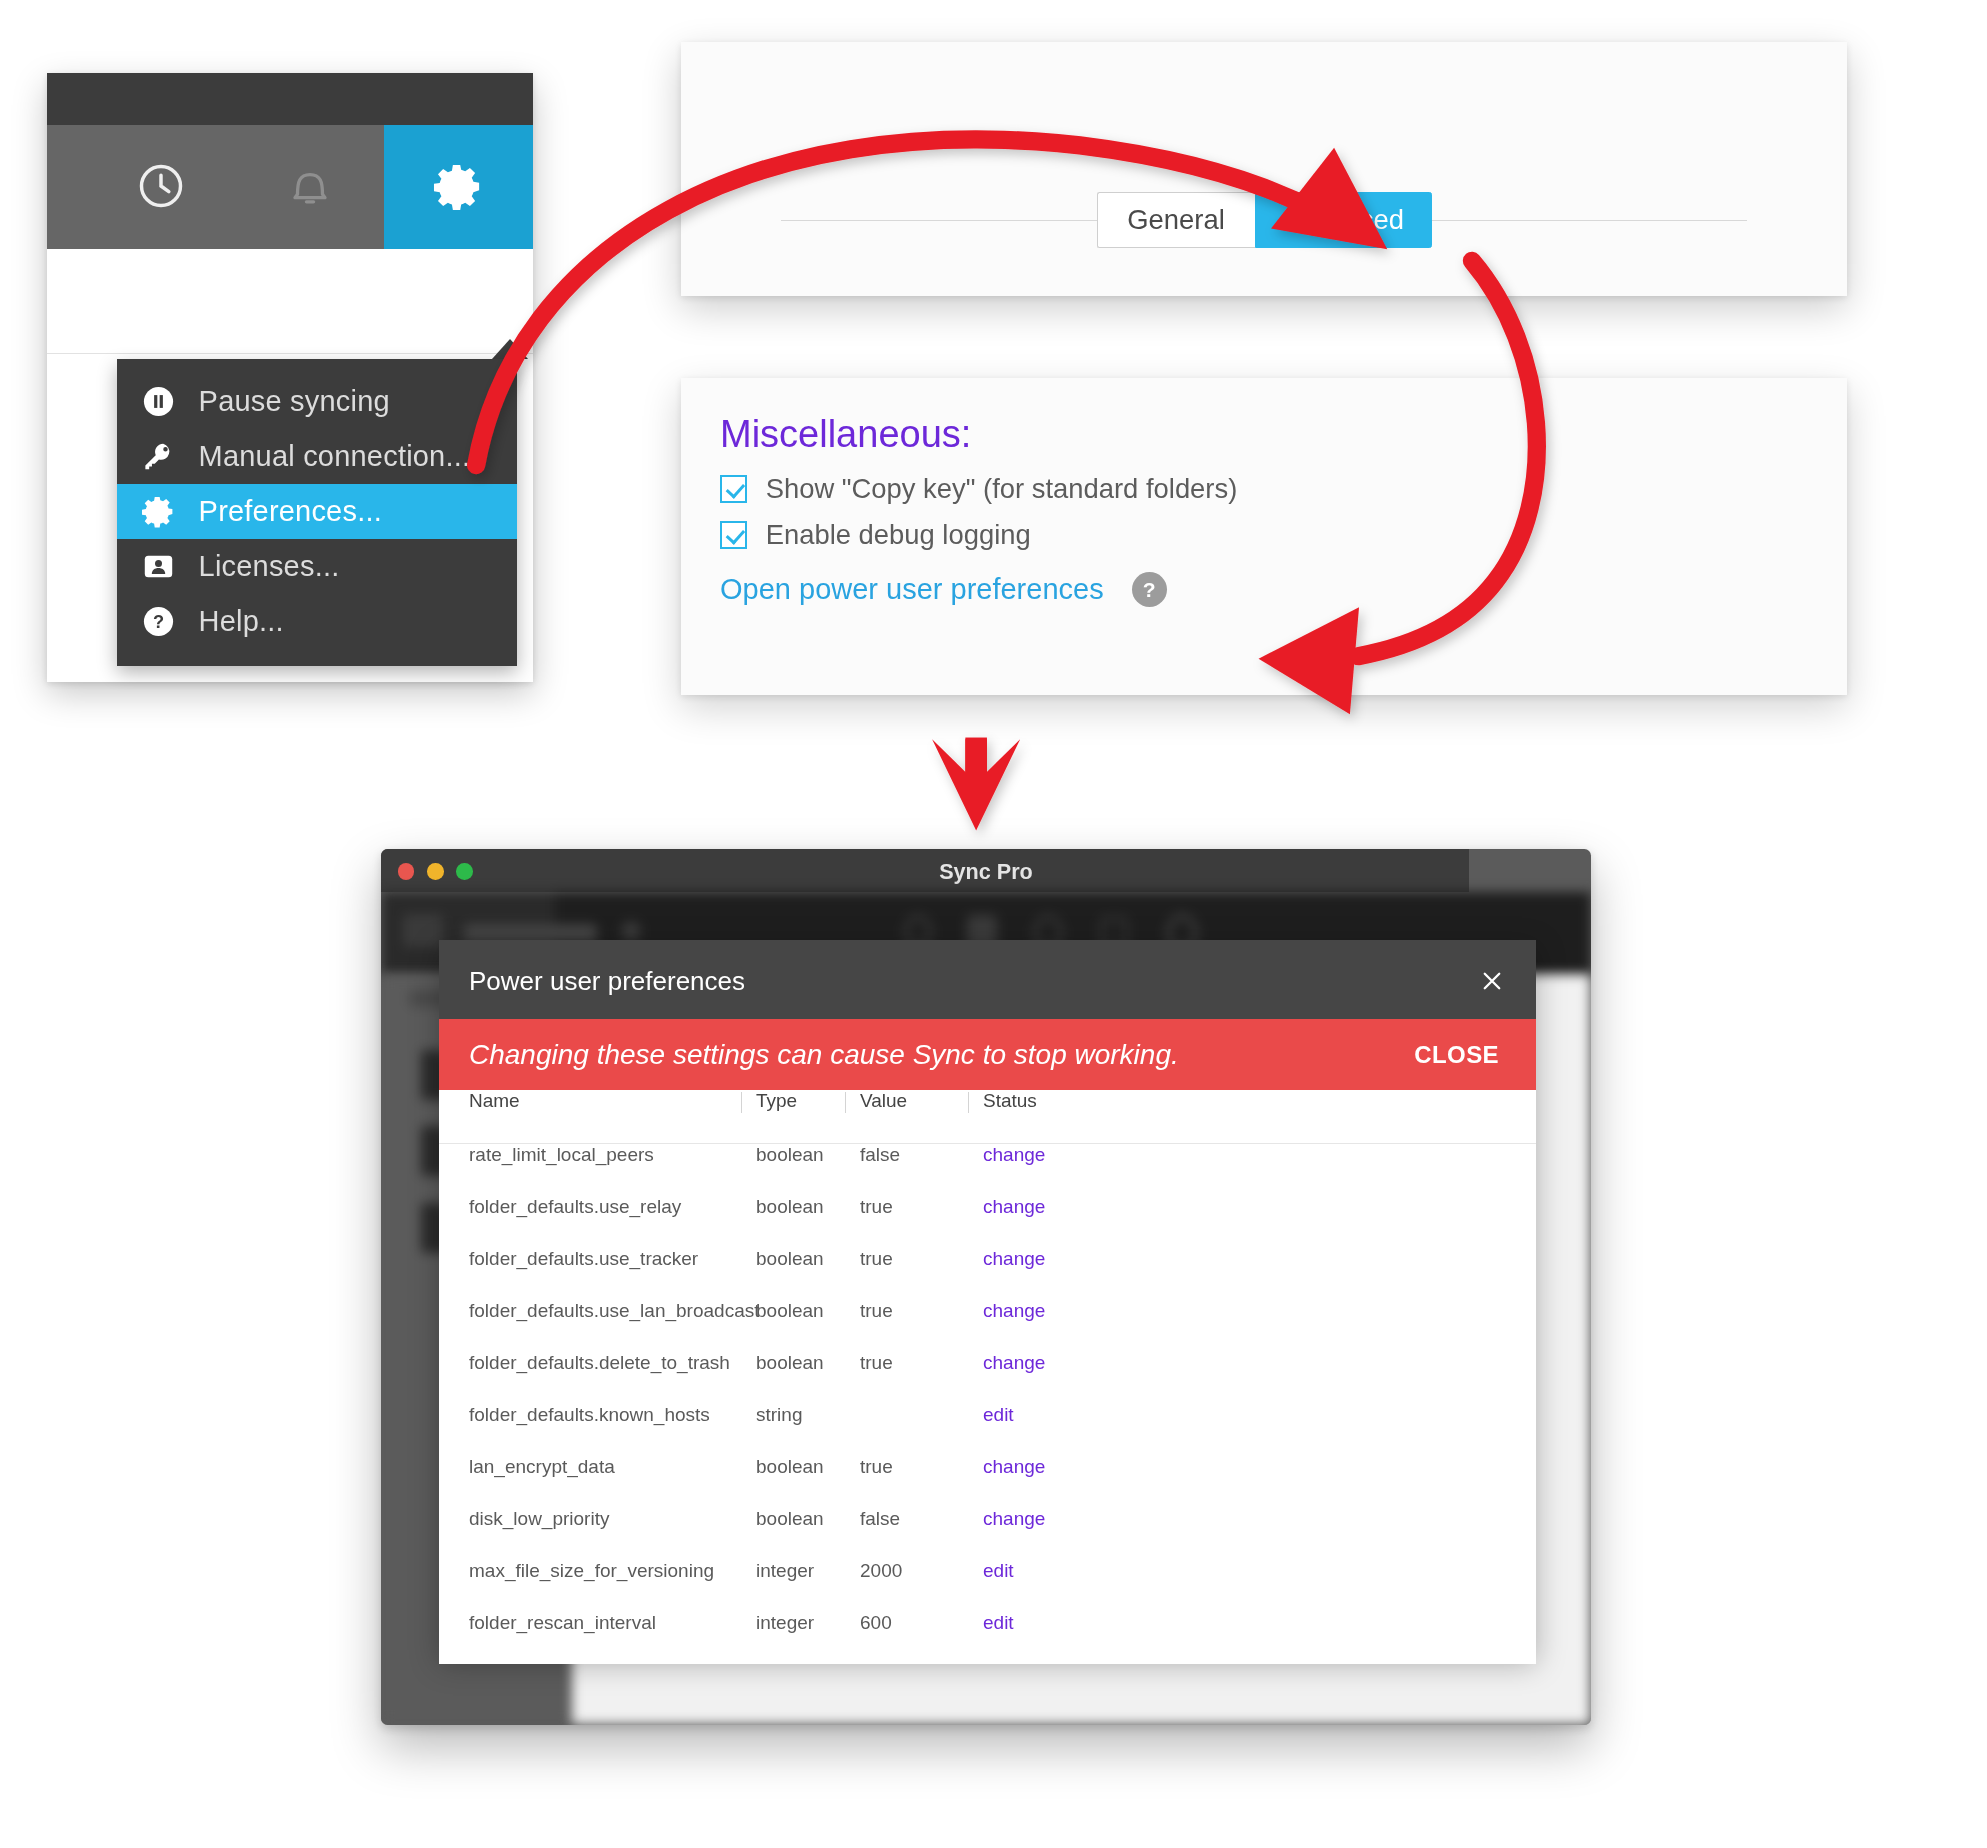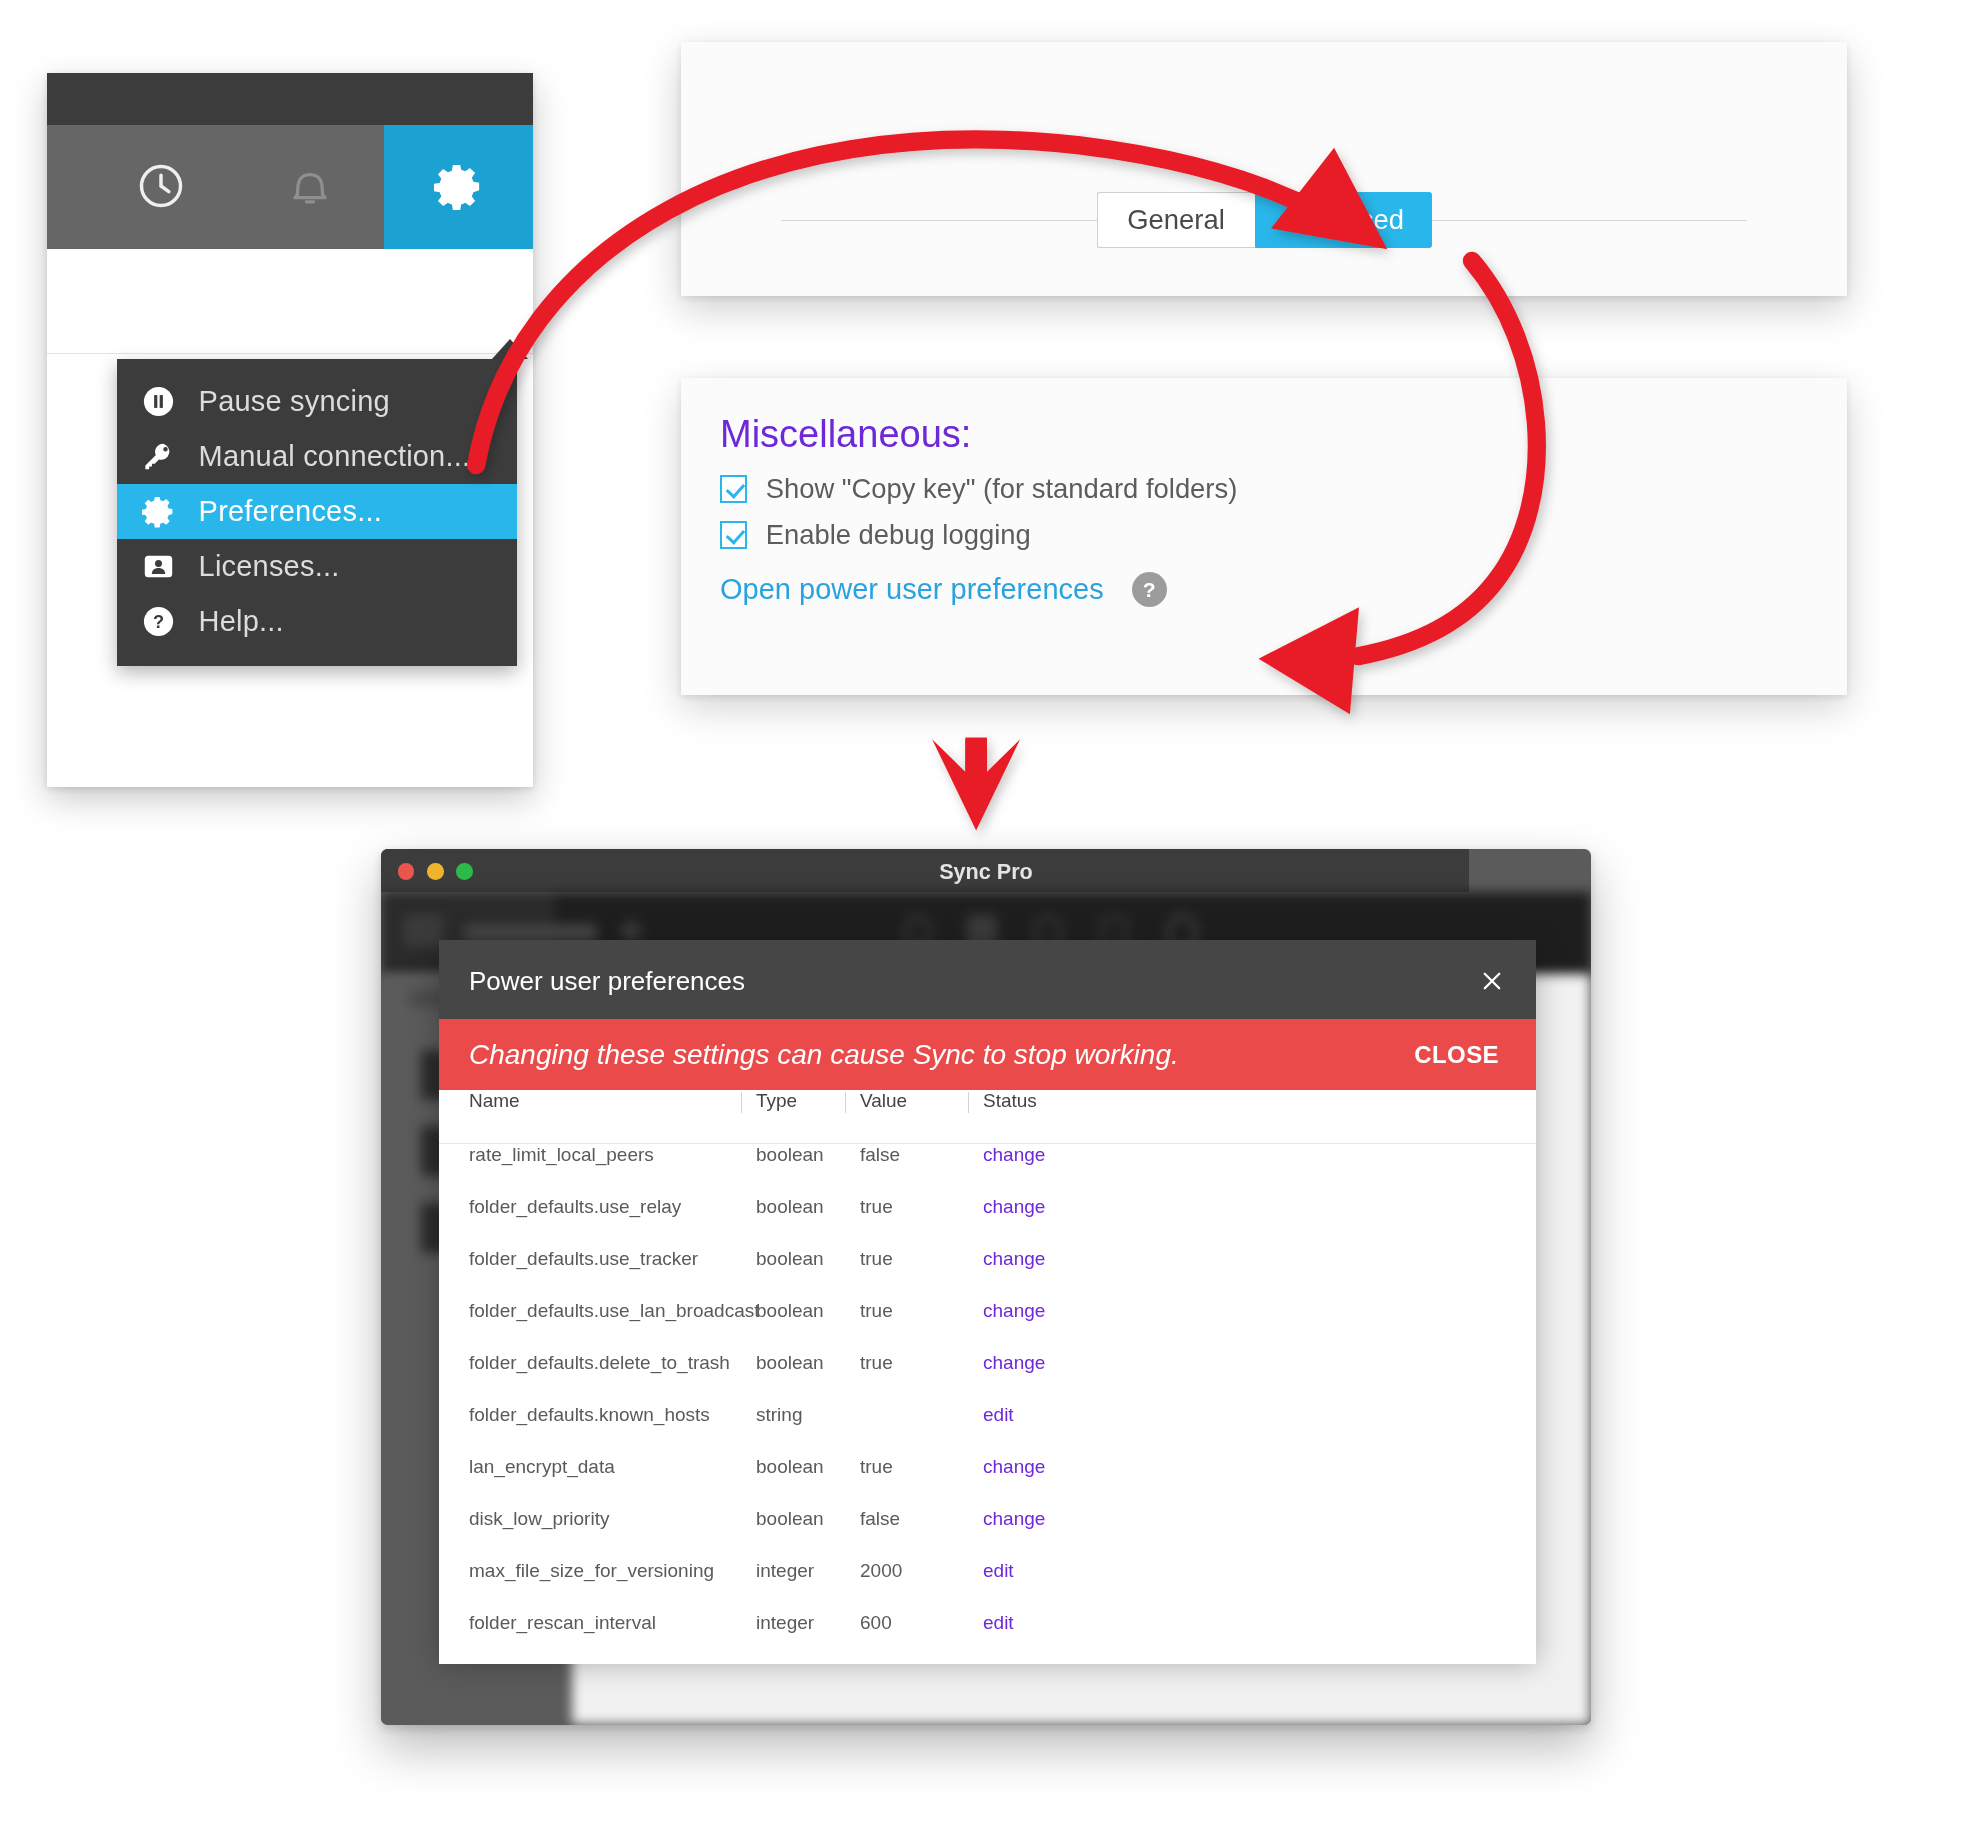--- a/index.html
+++ b/index.html
@@ -21,21 +21,21 @@
     width: 1988px;
     height: 1848px;
   }
 
   
   #tray-window {
     position: absolute;
     left: 47px;
     top: 73px;
     width: 486px;
-    height: 714px;
+    height: 609px;
     background: #ffffff;
     box-shadow: 0 11.6px 33px rgba(0,0,0,0.22), 0 1.7px 6.6px rgba(0,0,0,0.12);
   }
   #tray-titlebar {
     position: absolute;
     left: 0; top: 0;
     width: 486px;
     height: 52px;
     background: #3c3c3c;
   }

